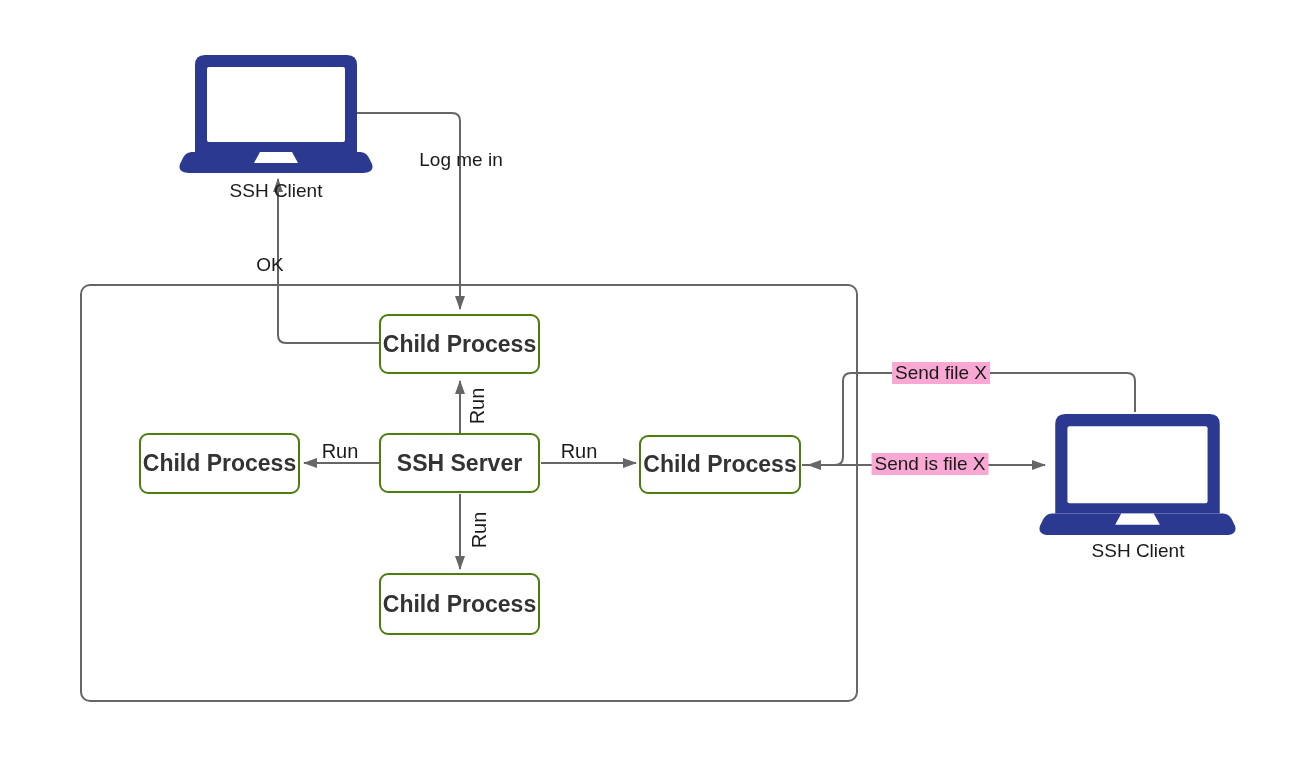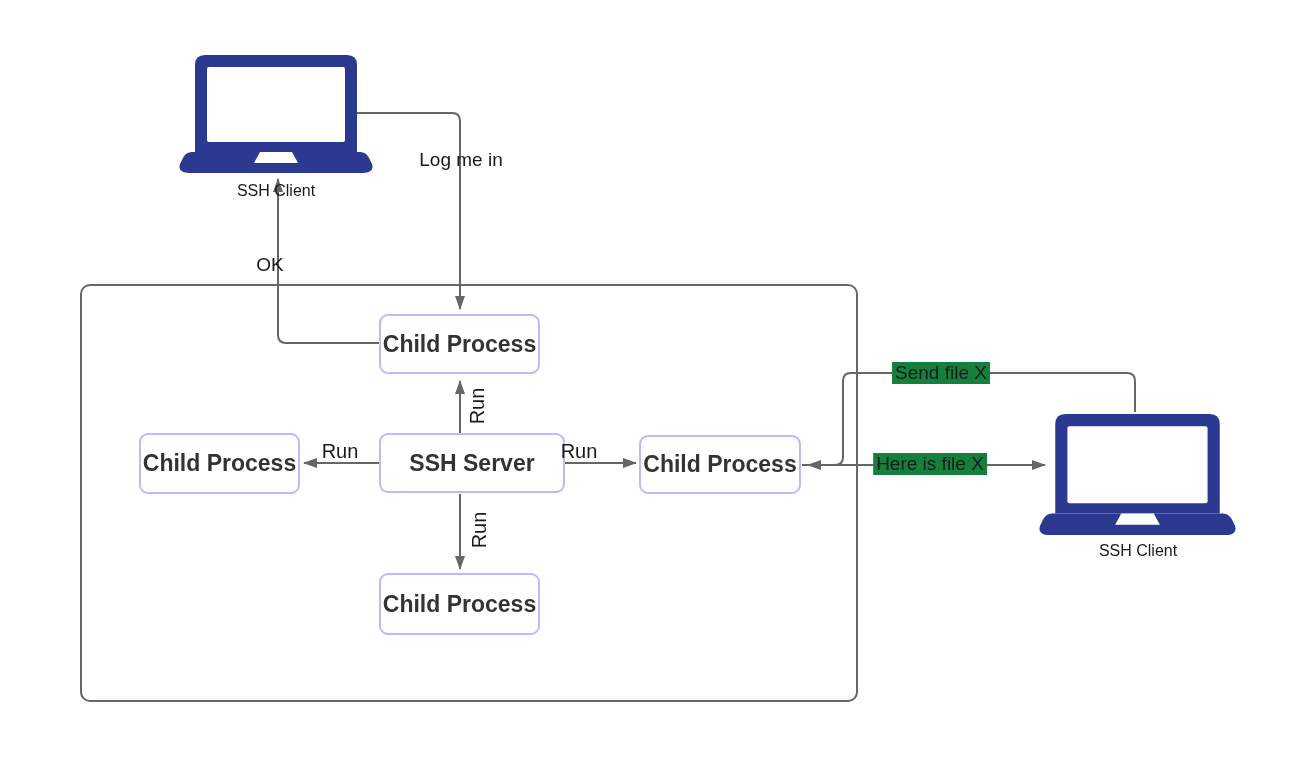--- a/index.html
+++ b/index.html
@@ -25,35 +25,35 @@
     border: 2px solid #666666;
     border-radius: 10px;
     background: transparent;
     box-sizing: border-box;
     z-index: 0;
   }
   
   .node {
     position: absolute;
     background: #ffffff;
-    border: 2px solid #c4b5fd;
+    border: 2px solid #4d7c0f;
     border-radius: 9px;
     box-sizing: border-box;
     display: flex;
     align-items: center;
     justify-content: center;
     font-size: 23px;
     font-weight: bold;
     color: #333333;
     white-space: nowrap;
     z-index: 2;
   }
   .node-child-top    { left: 379px; top: 314px; width: 161px; height: 60px; }
   .node-child-left   { left: 139px; top: 433px; width: 161px; height: 61px; }
-  .node-ssh-server   { left: 379px; top: 433px; width: 186px; height: 60px; }
+  .node-ssh-server   { left: 379px; top: 433px; width: 161px; height: 60px; }
   .node-child-right  { left: 639px; top: 435px; width: 162px; height: 59px; }
   .node-child-bottom { left: 379px; top: 573px; width: 161px; height: 62px; }
   
   .laptop {
     position: absolute;
     z-index: 2;
     line-height: 0;
   }
   .laptop-left  { left: 179px; top: 55px;  width: 194px; height: 118px; }
   .laptop-right { left: 1039px; top: 414px; width: 197px; height: 121px; }
@@ -61,23 +61,23 @@
   
   .lbl {
     position: absolute;
     z-index: 3;
     white-space: nowrap;
     color: #1a1a1a;
     transform: translate(-50%, -50%);
   }
   .lbl-bold { font-weight: normal; font-size: 19px; }
   .lbl-reg  { font-size: 20px; }
-  .lbl-bg   { background: #15803d; padding: 0 3px; }
+  .lbl-bg   { background: #f9a8d4; padding: 0 3px; }
   .lbl-vert { transform: translate(-50%, -50%) rotate(-90deg); }
-  .lbl-client { font-size: 16px; color: #1a1a1a; text-align: right; }
+  .lbl-client { font-size: 19px; color: #1a1a1a; text-align: right; }
   .pos-log-me-in   { left: 461px;  top: 160px; }
   .pos-ok          { left: 270px;  top: 265px; }
   .pos-run-top     { left: 477px;  top: 406px; }
   .pos-run-left    { left: 340px;  top: 451px; }
   .pos-run-right   { left: 579px;  top: 451px; }
   .pos-run-bottom  { left: 479px;  top: 530px; }
   .pos-send-file   { left: 941px;  top: 373px; }
   .pos-here-file   { left: 930px;  top: 464px; }
   .pos-client-left  { left: 276px;  top: 191px; }
   .pos-client-right { left: 1138px; top: 551px; }
@@ -144,15 +144,15 @@
   <div class="lbl lbl-client pos-client-left">SSH Client</div>
   <div class="lbl lbl-client pos-client-right">SSH Client</div>
 
   <div class="lbl lbl-bold pos-log-me-in">Log me in</div>
   <div class="lbl lbl-bold pos-ok">OK</div>
   <div class="lbl lbl-reg lbl-vert pos-run-top">Run</div>
   <div class="lbl lbl-reg pos-run-left">Run</div>
   <div class="lbl lbl-reg pos-run-right">Run</div>
   <div class="lbl lbl-reg lbl-vert pos-run-bottom">Run</div>
   <div class="lbl lbl-bold lbl-bg pos-send-file">Send file X</div>
-  <div class="lbl lbl-bold lbl-bg pos-here-file">Here is file X</div>
+  <div class="lbl lbl-bold lbl-bg pos-here-file">Send is file X</div>
 
 </div>
 
 </body></html>

